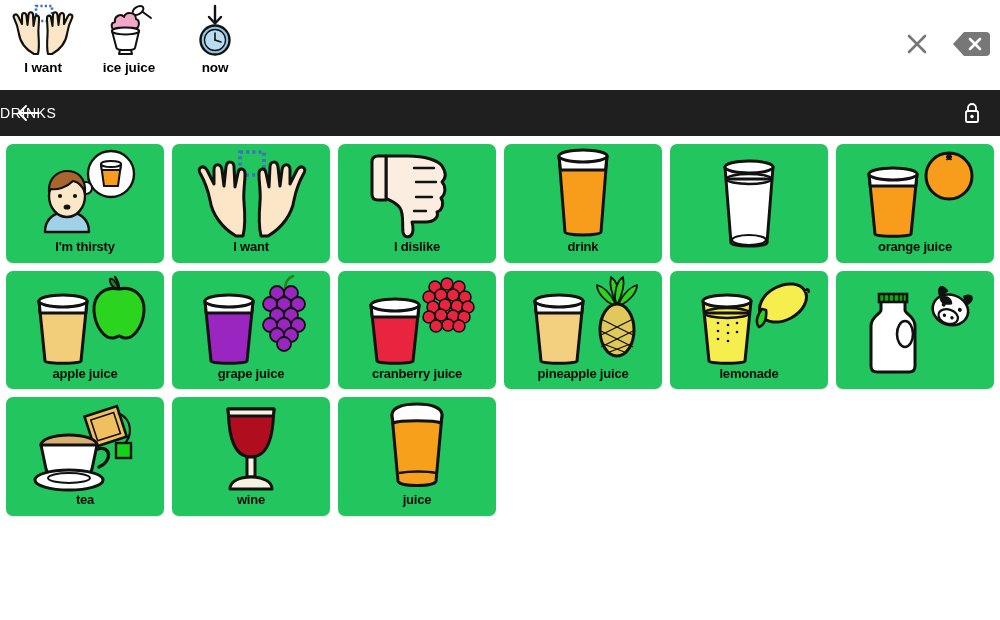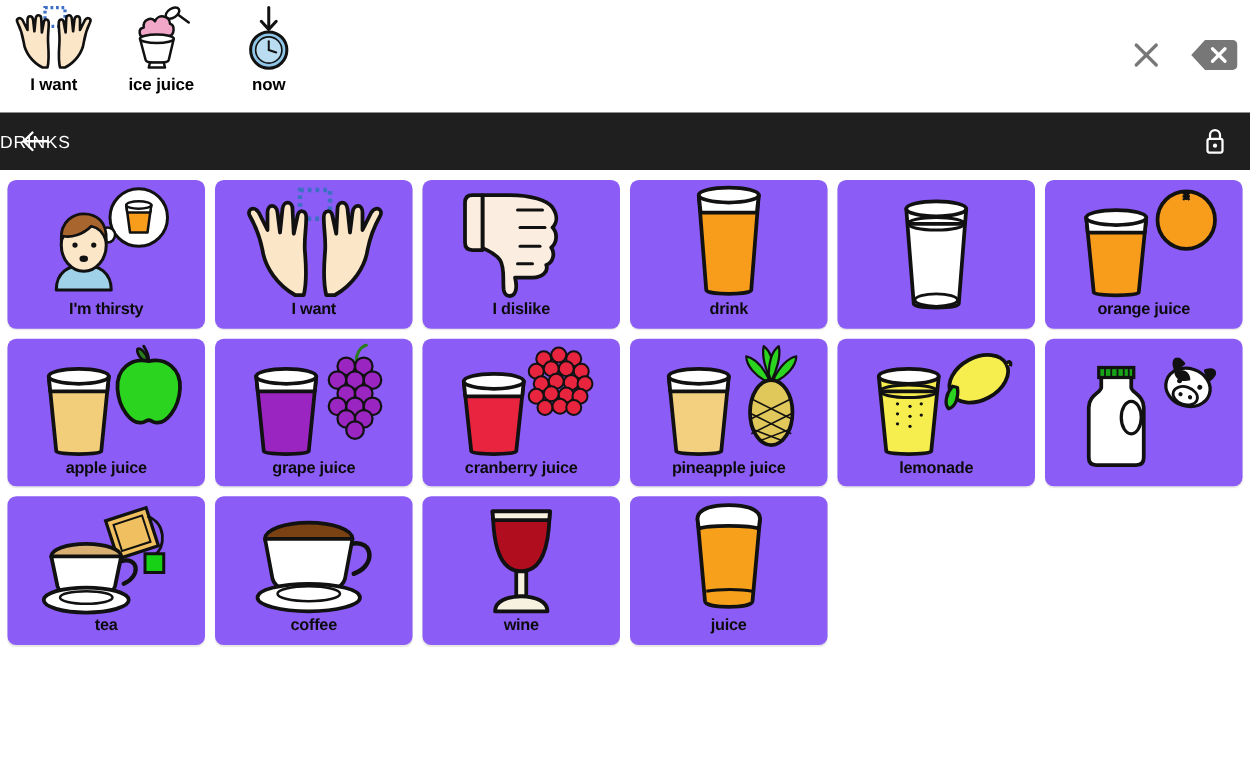--- a/index.html
+++ b/index.html
@@ -49,21 +49,21 @@
 
   
   .grid{
     flex:1 1 auto;display:grid;
     grid-template-columns:repeat(6,1fr);
     grid-template-rows:repeat(3,1fr);
     gap:8px;padding:8px 6px 8px 6px;box-sizing:border-box;
     background:#ffffff;
   }
   .cell{
-    background:#8b5cf6;border-radius:7px;position:relative;
+    background:#22c55e;border-radius:7px;position:relative;
     display:flex;flex-direction:column;align-items:center;justify-content:center;
     cursor:pointer;overflow:hidden;
     box-shadow:0 1px 1px rgba(0,0,0,0.10);
   }
   .cell-art{
     flex:1 1 auto;width:100%;display:flex;align-items:center;justify-content:center;
     padding-top:4px;box-sizing:border-box;
   }
   .cell-art svg{display:block;}
   .cell-label{
@@ -422,32 +422,20 @@
           <ellipse cx="54" cy="44" rx="28" ry="10" fill="#d9b072" stroke="#111" stroke-width="3"></ellipse>
           <path d="M82 48 C96 44 98 60 84 66" fill="none" stroke="#111" stroke-width="3.4" stroke-linecap="round"></path>
           <path d="M26 44 L82 44 L77 68 C75 75 65 78 54 78 C43 78 33 75 31 68 Z" fill="#ffffff" stroke="#111" stroke-width="3" stroke-linejoin="round"></path>
           <ellipse cx="54" cy="79" rx="34" ry="10" fill="#ffffff" stroke="#111" stroke-width="3"></ellipse>
           <ellipse cx="54" cy="77" rx="21" ry="5" fill="none" stroke="#111" stroke-width="2"></ellipse>
         </svg>
       </div>
       <div class="cell-label">tea</div>
     </div>
 
-    <div class="cell">
-      <div class="cell-art">
-        <svg width="140" height="92" viewBox="0 0 140 92">
-          <ellipse cx="66" cy="30" rx="35" ry="13" fill="#7a4112" stroke="#111" stroke-width="3"></ellipse>
-          <path d="M100 34 C118 30 120 52 102 58" fill="none" stroke="#111" stroke-width="3.6" stroke-linecap="round"></path>
-          <path d="M31 30 L101 30 L95 62 C93 70 81 74 66 74 C51 74 39 70 37 62 Z" fill="#ffffff" stroke="#111" stroke-width="3" stroke-linejoin="round"></path>
-          <ellipse cx="66" cy="77" rx="41" ry="11" fill="#ffffff" stroke="#111" stroke-width="3"></ellipse>
-          <ellipse cx="66" cy="74" rx="25" ry="6" fill="none" stroke="#111" stroke-width="2"></ellipse>
-        </svg>
-      </div>
-      <div class="cell-label">coffee</div>
-    </div>
 
     <div class="cell">
       <div class="cell-art">
         <svg width="110" height="92" viewBox="0 0 110 92">
           <path d="M32 8 L78 8 L77 22 C75 44 68 56 55 56 C42 56 35 44 33 22 Z" fill="#b00d1e" stroke="#111" stroke-width="3" stroke-linejoin="round"></path>
           <path d="M32 8 L78 8 L77.4 15 L32.6 15 Z" fill="#f7f1e0" stroke="#111" stroke-width="3" stroke-linejoin="round"></path>
           <path d="M51 56 L59 56 L59 76 L51 76 Z" fill="#f7f1e0" stroke="#111" stroke-width="3" stroke-linejoin="round"></path>
           <path d="M34 88 C34 80 44 76 55 76 C66 76 76 80 76 88 Z" fill="#f7f1e0" stroke="#111" stroke-width="3" stroke-linejoin="round"></path>
         </svg>
       </div>

